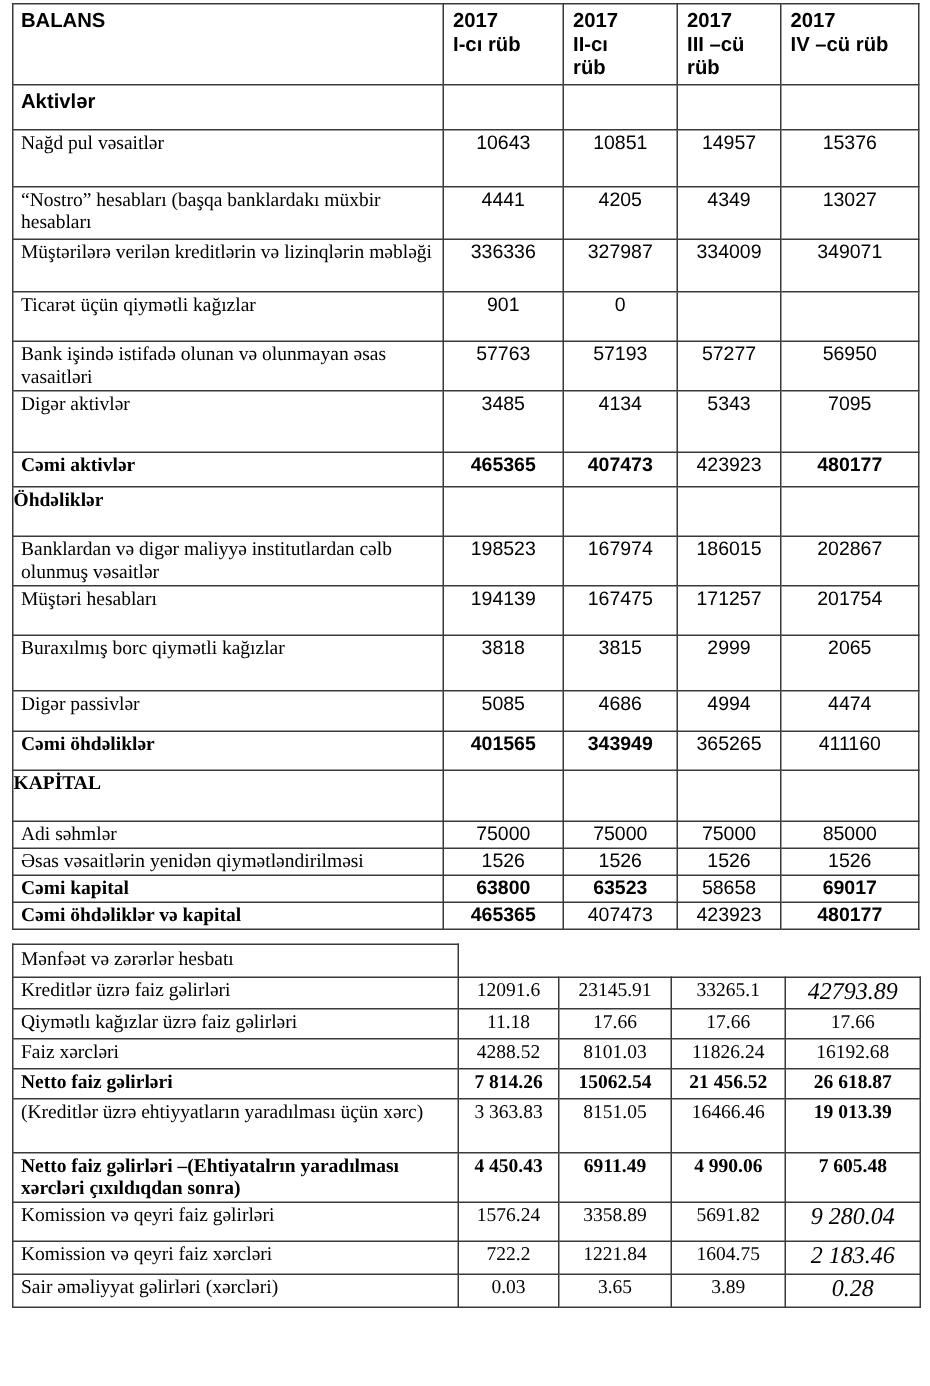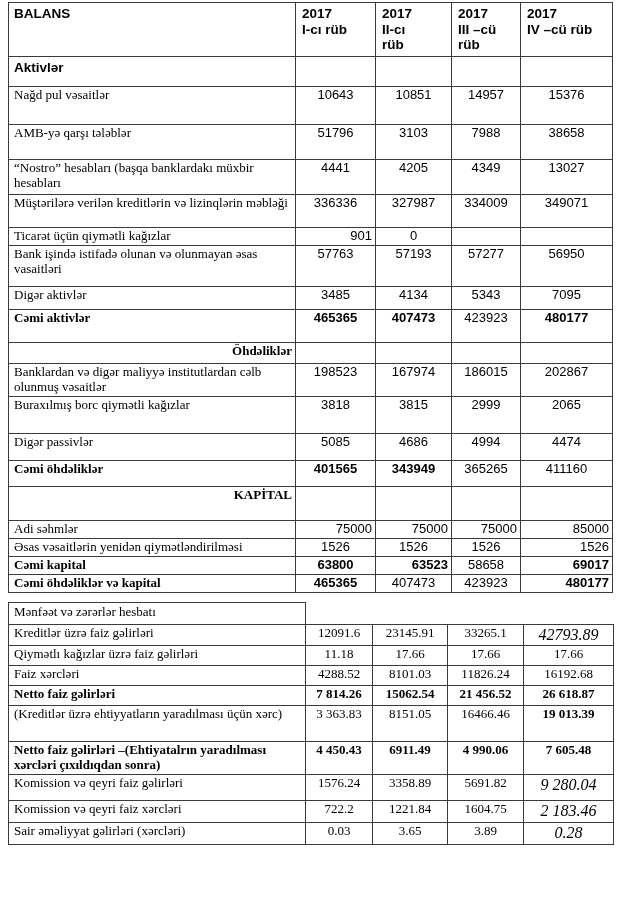--- a/index.html
+++ b/index.html
@@ -12,28 +12,28 @@
   .t1{width:604px;}
   .t2{width:605px;margin-top:9px;}
   th{font-family:"Liberation Sans",sans-serif;font-size:13.5px;font-weight:700;
      text-align:left;white-space:pre-line;padding:3px 2px 1px 6px;}
   th.title{padding-left:5px;}
   .lbl{font-size:13px;text-align:left;padding-left:5px;}
   .val{font-size:13px;text-align:center;}
   .t1 .val{font-family:"Liberation Sans",sans-serif;}
   .t2 .val{font-family:"Liberation Serif",serif;}
   .secl{font-weight:700;font-family:"Liberation Sans",sans-serif;font-size:13.5px;padding-top:3px;}
-  .secc{font-weight:700;text-align:right;padding-left:12px;}
+  .secc{font-weight:700;text-align:left;padding-left:0;}
   .tot{font-weight:700;margin-top:29px;}
   .t2h{font-weight:400;padding-top:2px;}
   .nob{border:none;}
   .vb{font-weight:700;}
   .vi{font-style:italic;font-family:"Liberation Sans",sans-serif;font-size:16px;}
   .vs{font-family:"Liberation Sans",sans-serif;}
-  .vf{font-family:"Liberation Serif",serif;text-align:right;}
+  .vf{font-family:"Liberation Serif",serif;}
   
   .t1 tr:nth-child(1){height:54px}  .t1 tr:nth-child(2){height:30px}
   .t1 tr:nth-child(3){height:38px}  .t1 tr:nth-child(4){height:35px}
   .t1 tr:nth-child(5){height:35px}  .t1 tr:nth-child(6){height:33px}
   .t1 tr:nth-child(7){height:18px}  .t1 tr:nth-child(8){height:41px}
   .t1 tr:nth-child(9){height:23px}  .t1 tr:nth-child(10){height:33px}
   .t1 tr:nth-child(11){height:21px} .t1 tr:nth-child(12){height:33px}
   .t1 tr:nth-child(13){height:37px} .t1 tr:nth-child(14){height:27px}
   .t1 tr:nth-child(15){height:26px} .t1 tr:nth-child(16){height:34px}
   .t1 tr:nth-child(17){height:18px} .t1 tr:nth-child(18){height:18px}
@@ -82,27 +82,20 @@
           <td class="val"></td>
         </tr>
         <tr>
           <td class="lbl">Nağd pul vəsaitlər</td>
           <td class="val">10643</td>
           <td class="val">10851</td>
           <td class="val">14957</td>
           <td class="val">15376</td>
         </tr>
         <tr>
-          <td class="lbl">AMB-yə qarşı tələblər</td>
-          <td class="val">51796</td>
-          <td class="val">3103</td>
-          <td class="val">7988</td>
-          <td class="val">38658</td>
-        </tr>
-        <tr>
           <td class="lbl">“Nostro” hesabları (başqa banklardakı müxbir hesabları</td>
           <td class="val">4441</td>
           <td class="val">4205</td>
           <td class="val">4349</td>
           <td class="val">13027</td>
         </tr>
         <tr>
           <td class="lbl">Müştərilərə verilən kreditlərin və lizinqlərin məbləği</td>
           <td class="val">336336</td>
           <td class="val">327987</td>
@@ -143,20 +136,27 @@
           <td class="val"></td>
           <td class="val"></td>
           <td class="val"></td>
         </tr>
         <tr>
           <td class="lbl">Banklardan və digər maliyyə institutlardan cəlb olunmuş vəsaitlər</td>
           <td class="val">198523</td>
           <td class="val">167974</td>
           <td class="val">186015</td>
           <td class="val">202867</td>
+        </tr>
+        <tr>
+          <td class="lbl">Müştəri hesabları</td>
+          <td class="val">194139</td>
+          <td class="val">167475</td>
+          <td class="val">171257</td>
+          <td class="val">201754</td>
         </tr>
         <tr>
           <td class="lbl">Buraxılmış borc qiymətli kağızlar</td>
           <td class="val">3818</td>
           <td class="val">3815</td>
           <td class="val">2999</td>
           <td class="val">2065</td>
         </tr>
         <tr>
           <td class="lbl">Digər passivlər</td>

